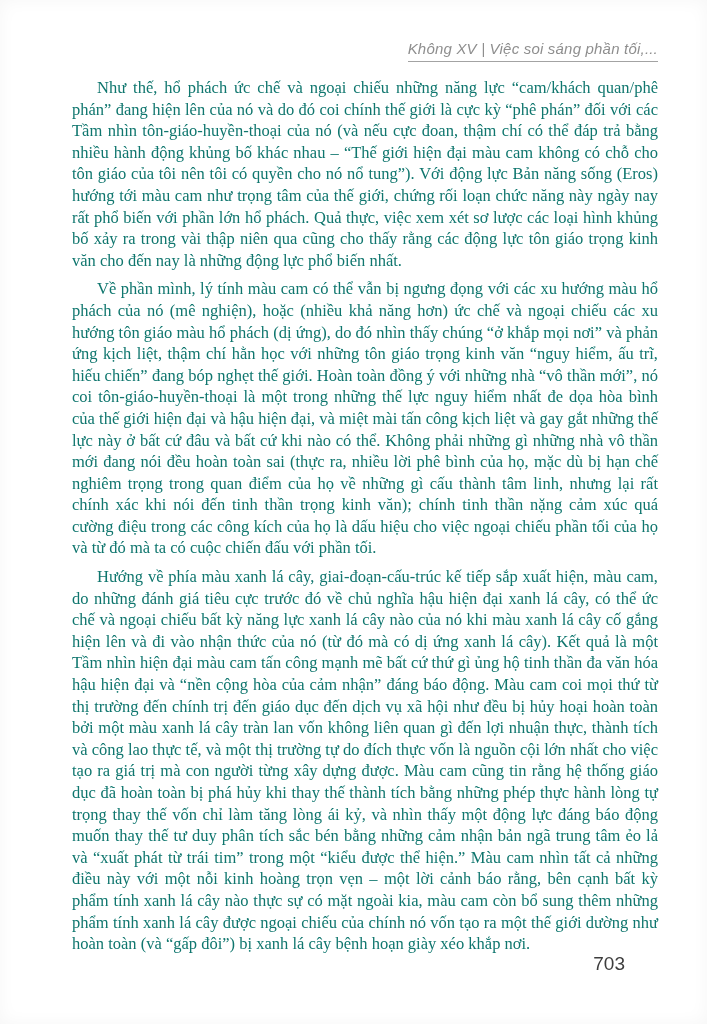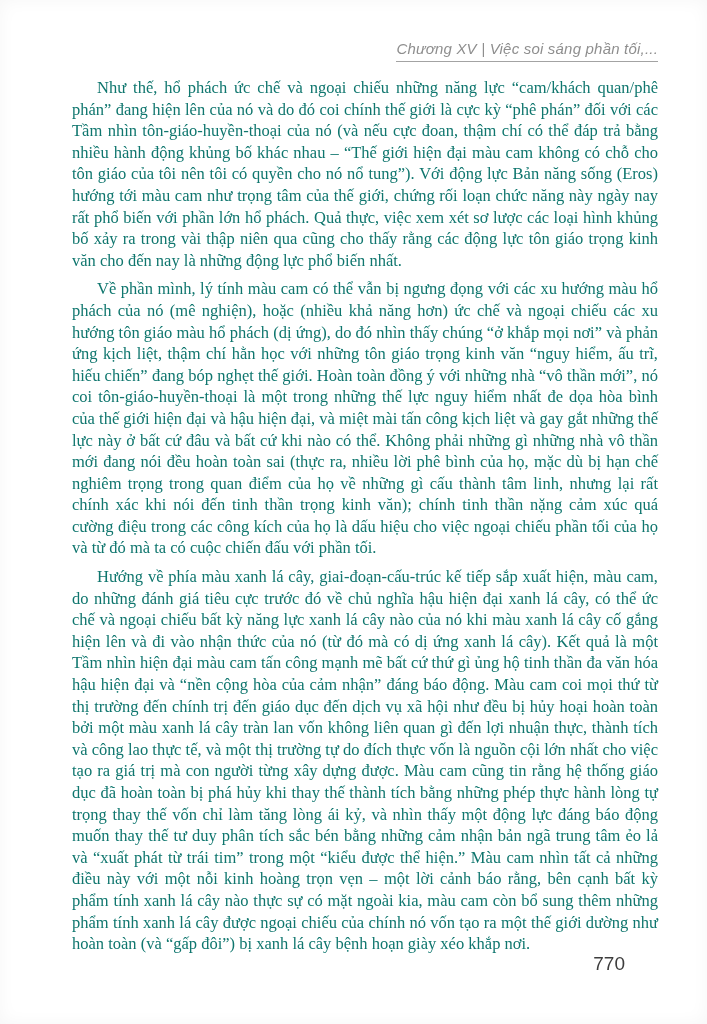--- a/index.html
+++ b/index.html
@@ -56,24 +56,24 @@
     font-size: 19px;
     color: #3d3d3d;
   }
 </style>
 </head>
 <body>
 
 <div class="page">
 
   <div class="running-header">
-    <span class="header-text">Chương XV | Việc soi sáng phần tối,...</span>
+    <span class="header-text">Không XV | Việc soi sáng phần tối,...</span>
   </div>
 
   <div class="body-text">
     <p>Như thế, hổ phách ức chế và ngoại chiếu những năng lực “cam/khách quan/phê phán” đang hiện lên của nó và do đó coi chính thế giới là cực kỳ “phê phán” đối với các Tầm nhìn tôn-giáo-huyền-thoại của nó (và nếu cực đoan, thậm chí có thể đáp trả bằng nhiều hành động khủng bố khác nhau – “Thế giới hiện đại màu cam không có chỗ cho tôn giáo của tôi nên tôi có quyền cho nó nổ tung”). Với động lực Bản năng sống (Eros) hướng tới màu cam như trọng tâm của thế giới, chứng rối loạn chức năng này ngày nay rất phổ biến với phần lớn hổ phách. Quả thực, việc xem xét sơ lược các loại hình khủng bố xảy ra trong vài thập niên qua cũng cho thấy rằng các động lực tôn giáo trọng kinh văn cho đến nay là những động lực phổ biến nhất.</p>
     <p>Về phần mình, lý tính màu cam có thể vẫn bị ngưng đọng với các xu hướng màu hổ phách của nó (mê nghiện), hoặc (nhiều khả năng hơn) ức chế và ngoại chiếu các xu hướng tôn giáo màu hổ phách (dị ứng), do đó nhìn thấy chúng “ở khắp mọi nơi” và phản ứng kịch liệt, thậm chí hằn học với những tôn giáo trọng kinh văn “nguy hiểm, ấu trĩ, hiếu chiến” đang bóp nghẹt thế giới. Hoàn toàn đồng ý với những nhà “vô thần mới”, nó coi tôn-giáo-huyền-thoại là một trong những thế lực nguy hiểm nhất đe dọa hòa bình của thế giới hiện đại và hậu hiện đại, và miệt mài tấn công kịch liệt và gay gắt những thế lực này ở bất cứ đâu và bất cứ khi nào có thể. Không phải những gì những nhà vô thần mới đang nói đều hoàn toàn sai (thực ra, nhiều lời phê bình của họ, mặc dù bị hạn chế nghiêm trọng trong quan điểm của họ về những gì cấu thành tâm linh, nhưng lại rất chính xác khi nói đến tinh thần trọng kinh văn); chính tinh thần nặng cảm xúc quá cường điệu trong các công kích của họ là dấu hiệu cho việc ngoại chiếu phần tối của họ và từ đó mà ta có cuộc chiến đấu với phần tối.</p>
     <p>Hướng về phía màu xanh lá cây, giai-đoạn-cấu-trúc kế tiếp sắp xuất hiện, màu cam, do những đánh giá tiêu cực trước đó về chủ nghĩa hậu hiện đại xanh lá cây, có thể ức chế và ngoại chiếu bất kỳ năng lực xanh lá cây nào của nó khi màu xanh lá cây cố gắng hiện lên và đi vào nhận thức của nó (từ đó mà có dị ứng xanh lá cây). Kết quả là một Tầm nhìn hiện đại màu cam tấn công mạnh mẽ bất cứ thứ gì ủng hộ tinh thần đa văn hóa hậu hiện đại và “nền cộng hòa của cảm nhận” đáng báo động. Màu cam coi mọi thứ từ thị trường đến chính trị đến giáo dục đến dịch vụ xã hội như đều bị hủy hoại hoàn toàn bởi một màu xanh lá cây tràn lan vốn không liên quan gì đến lợi nhuận thực, thành tích và công lao thực tế, và một thị trường tự do đích thực vốn là nguồn cội lớn nhất cho việc tạo ra giá trị mà con người từng xây dựng được. Màu cam cũng tin rằng hệ thống giáo dục đã hoàn toàn bị phá hủy khi thay thế thành tích bằng những phép thực hành lòng tự trọng thay thế vốn chỉ làm tăng lòng ái kỷ, và nhìn thấy một động lực đáng báo động muốn thay thế tư duy phân tích sắc bén bằng những cảm nhận bản ngã trung tâm ẻo lả và “xuất phát từ trái tim” trong một “kiểu được thể hiện.” Màu cam nhìn tất cả những điều này với một nỗi kinh hoàng trọn vẹn – một lời cảnh báo rằng, bên cạnh bất kỳ phẩm tính xanh lá cây nào thực sự có mặt ngoài kia, màu cam còn bổ sung thêm những phẩm tính xanh lá cây được ngoại chiếu của chính nó vốn tạo ra một thế giới dường như hoàn toàn (và “gấp đôi”) bị xanh lá cây bệnh hoạn giày xéo khắp nơi.</p>
   </div>
 
-  <div class="page-number">770</div>
+  <div class="page-number">703</div>
 
 </div>
 
 </body></html>

